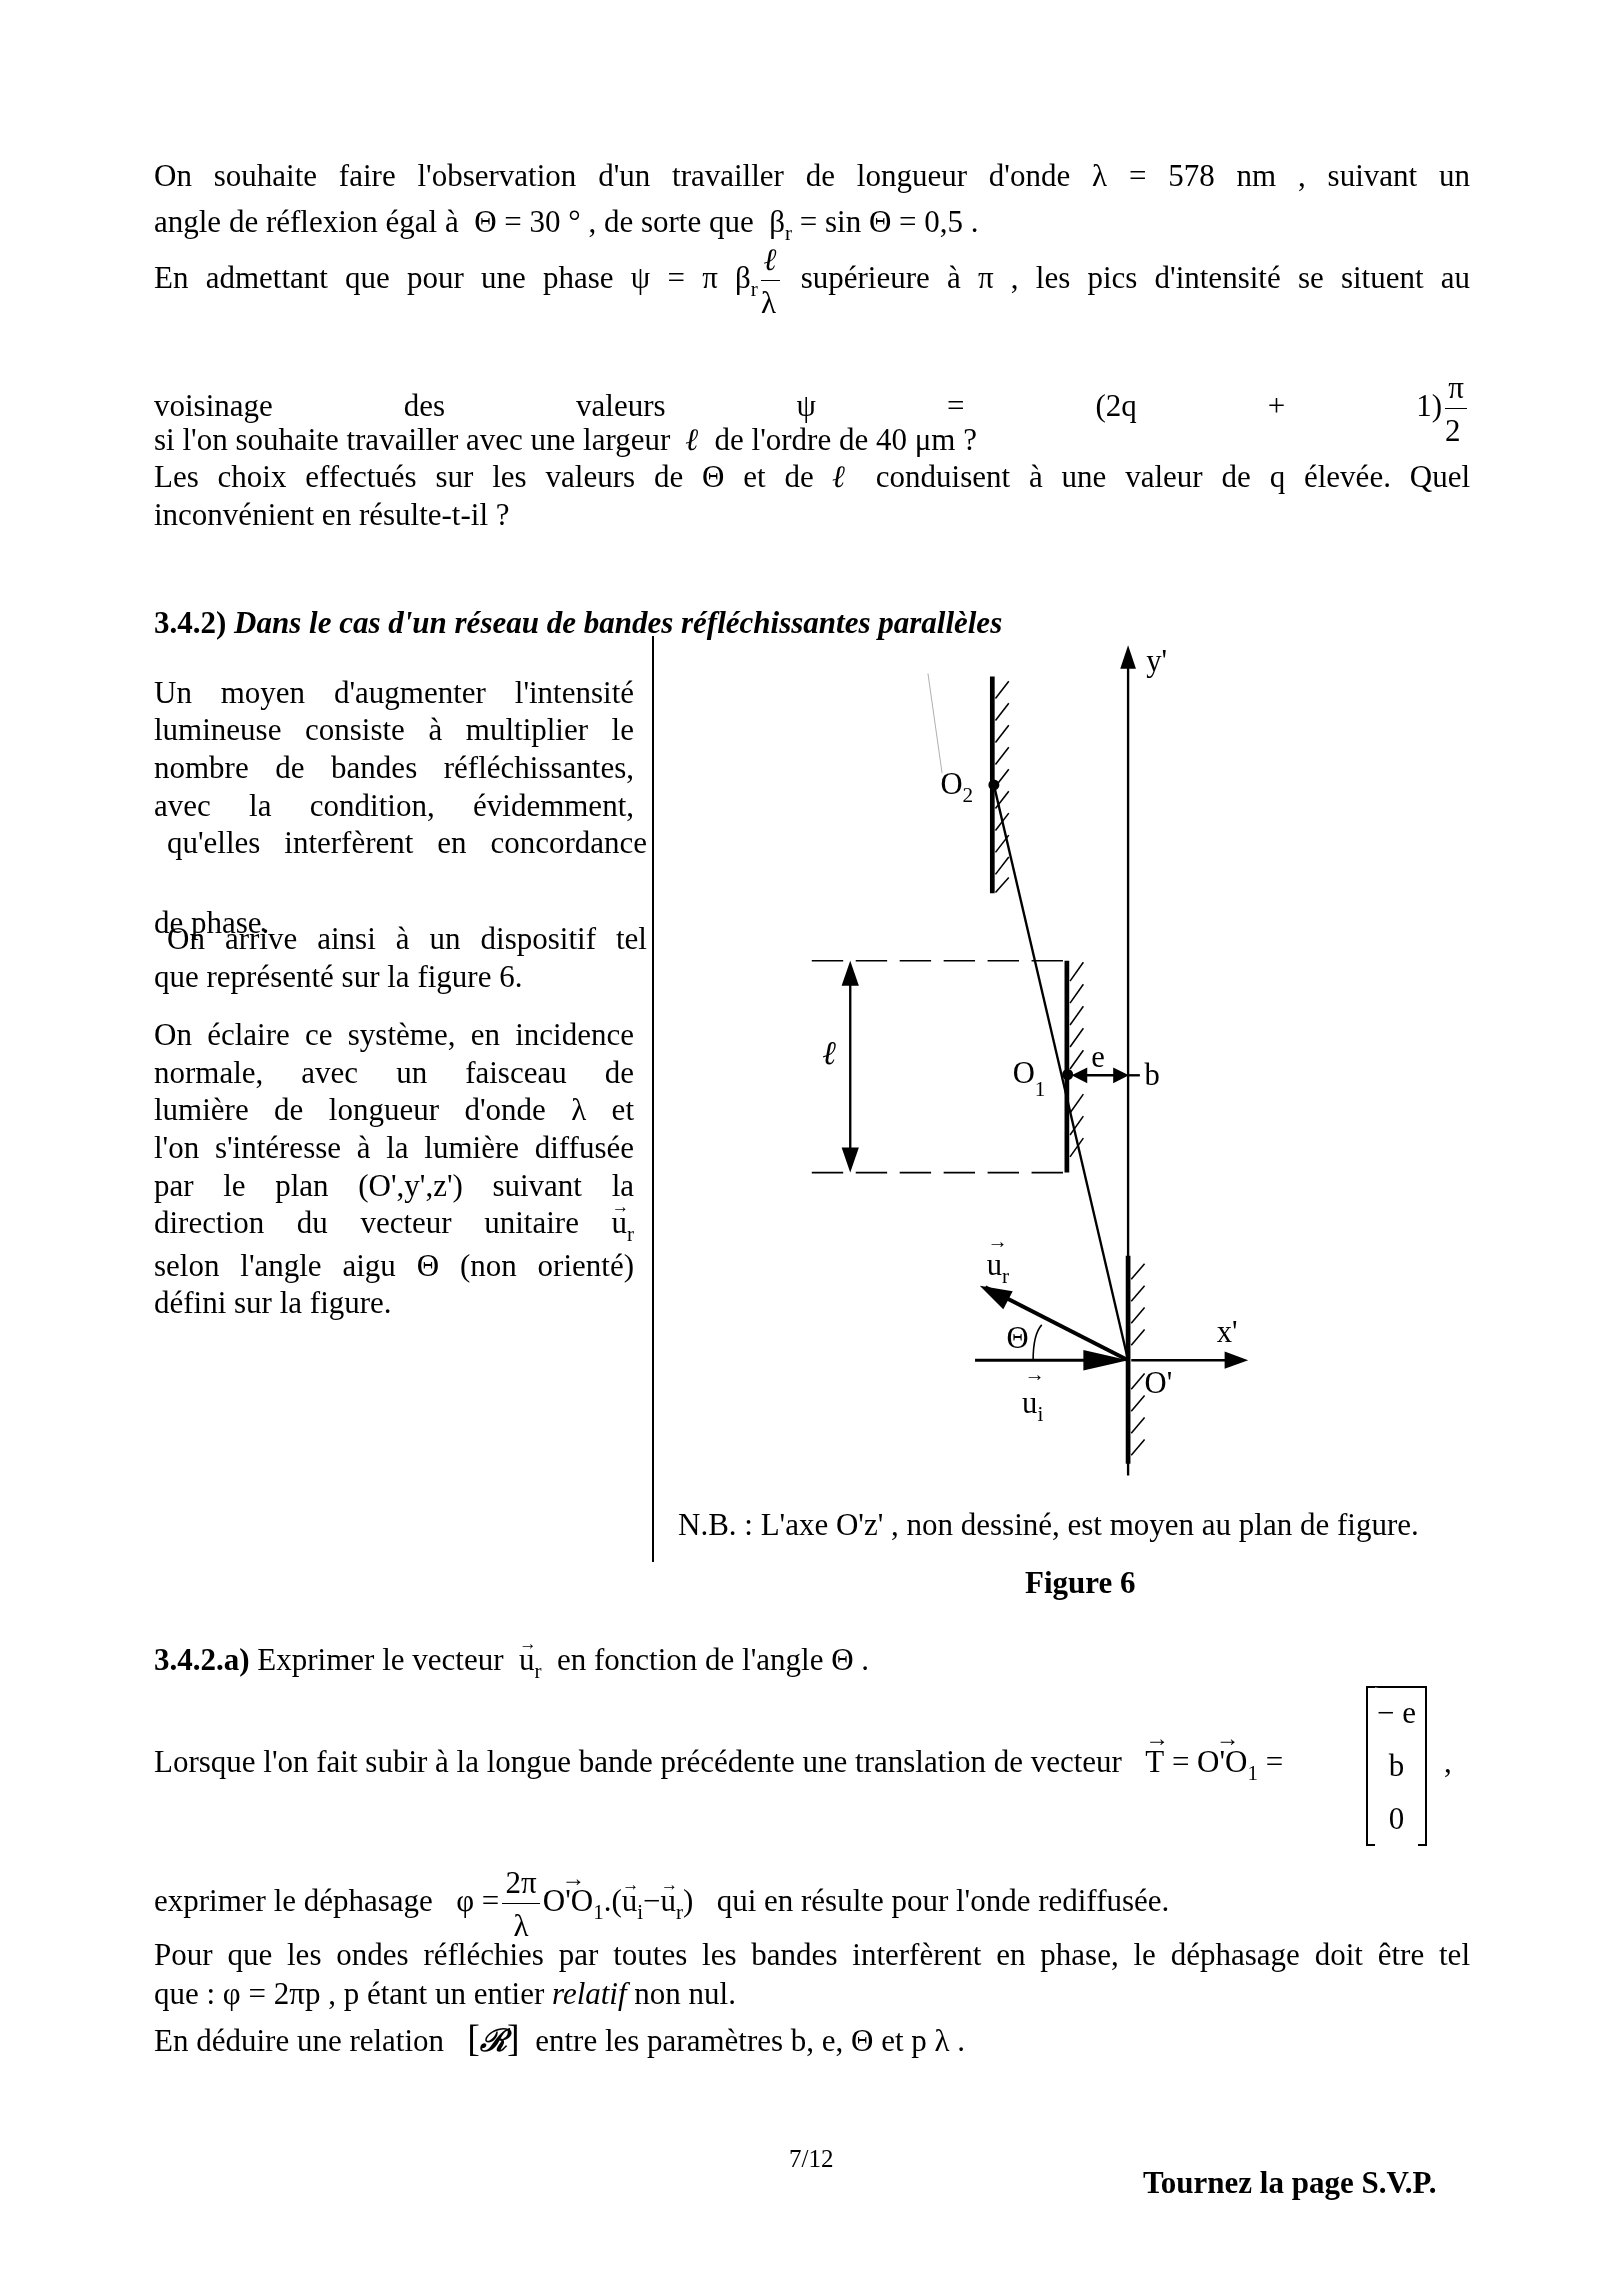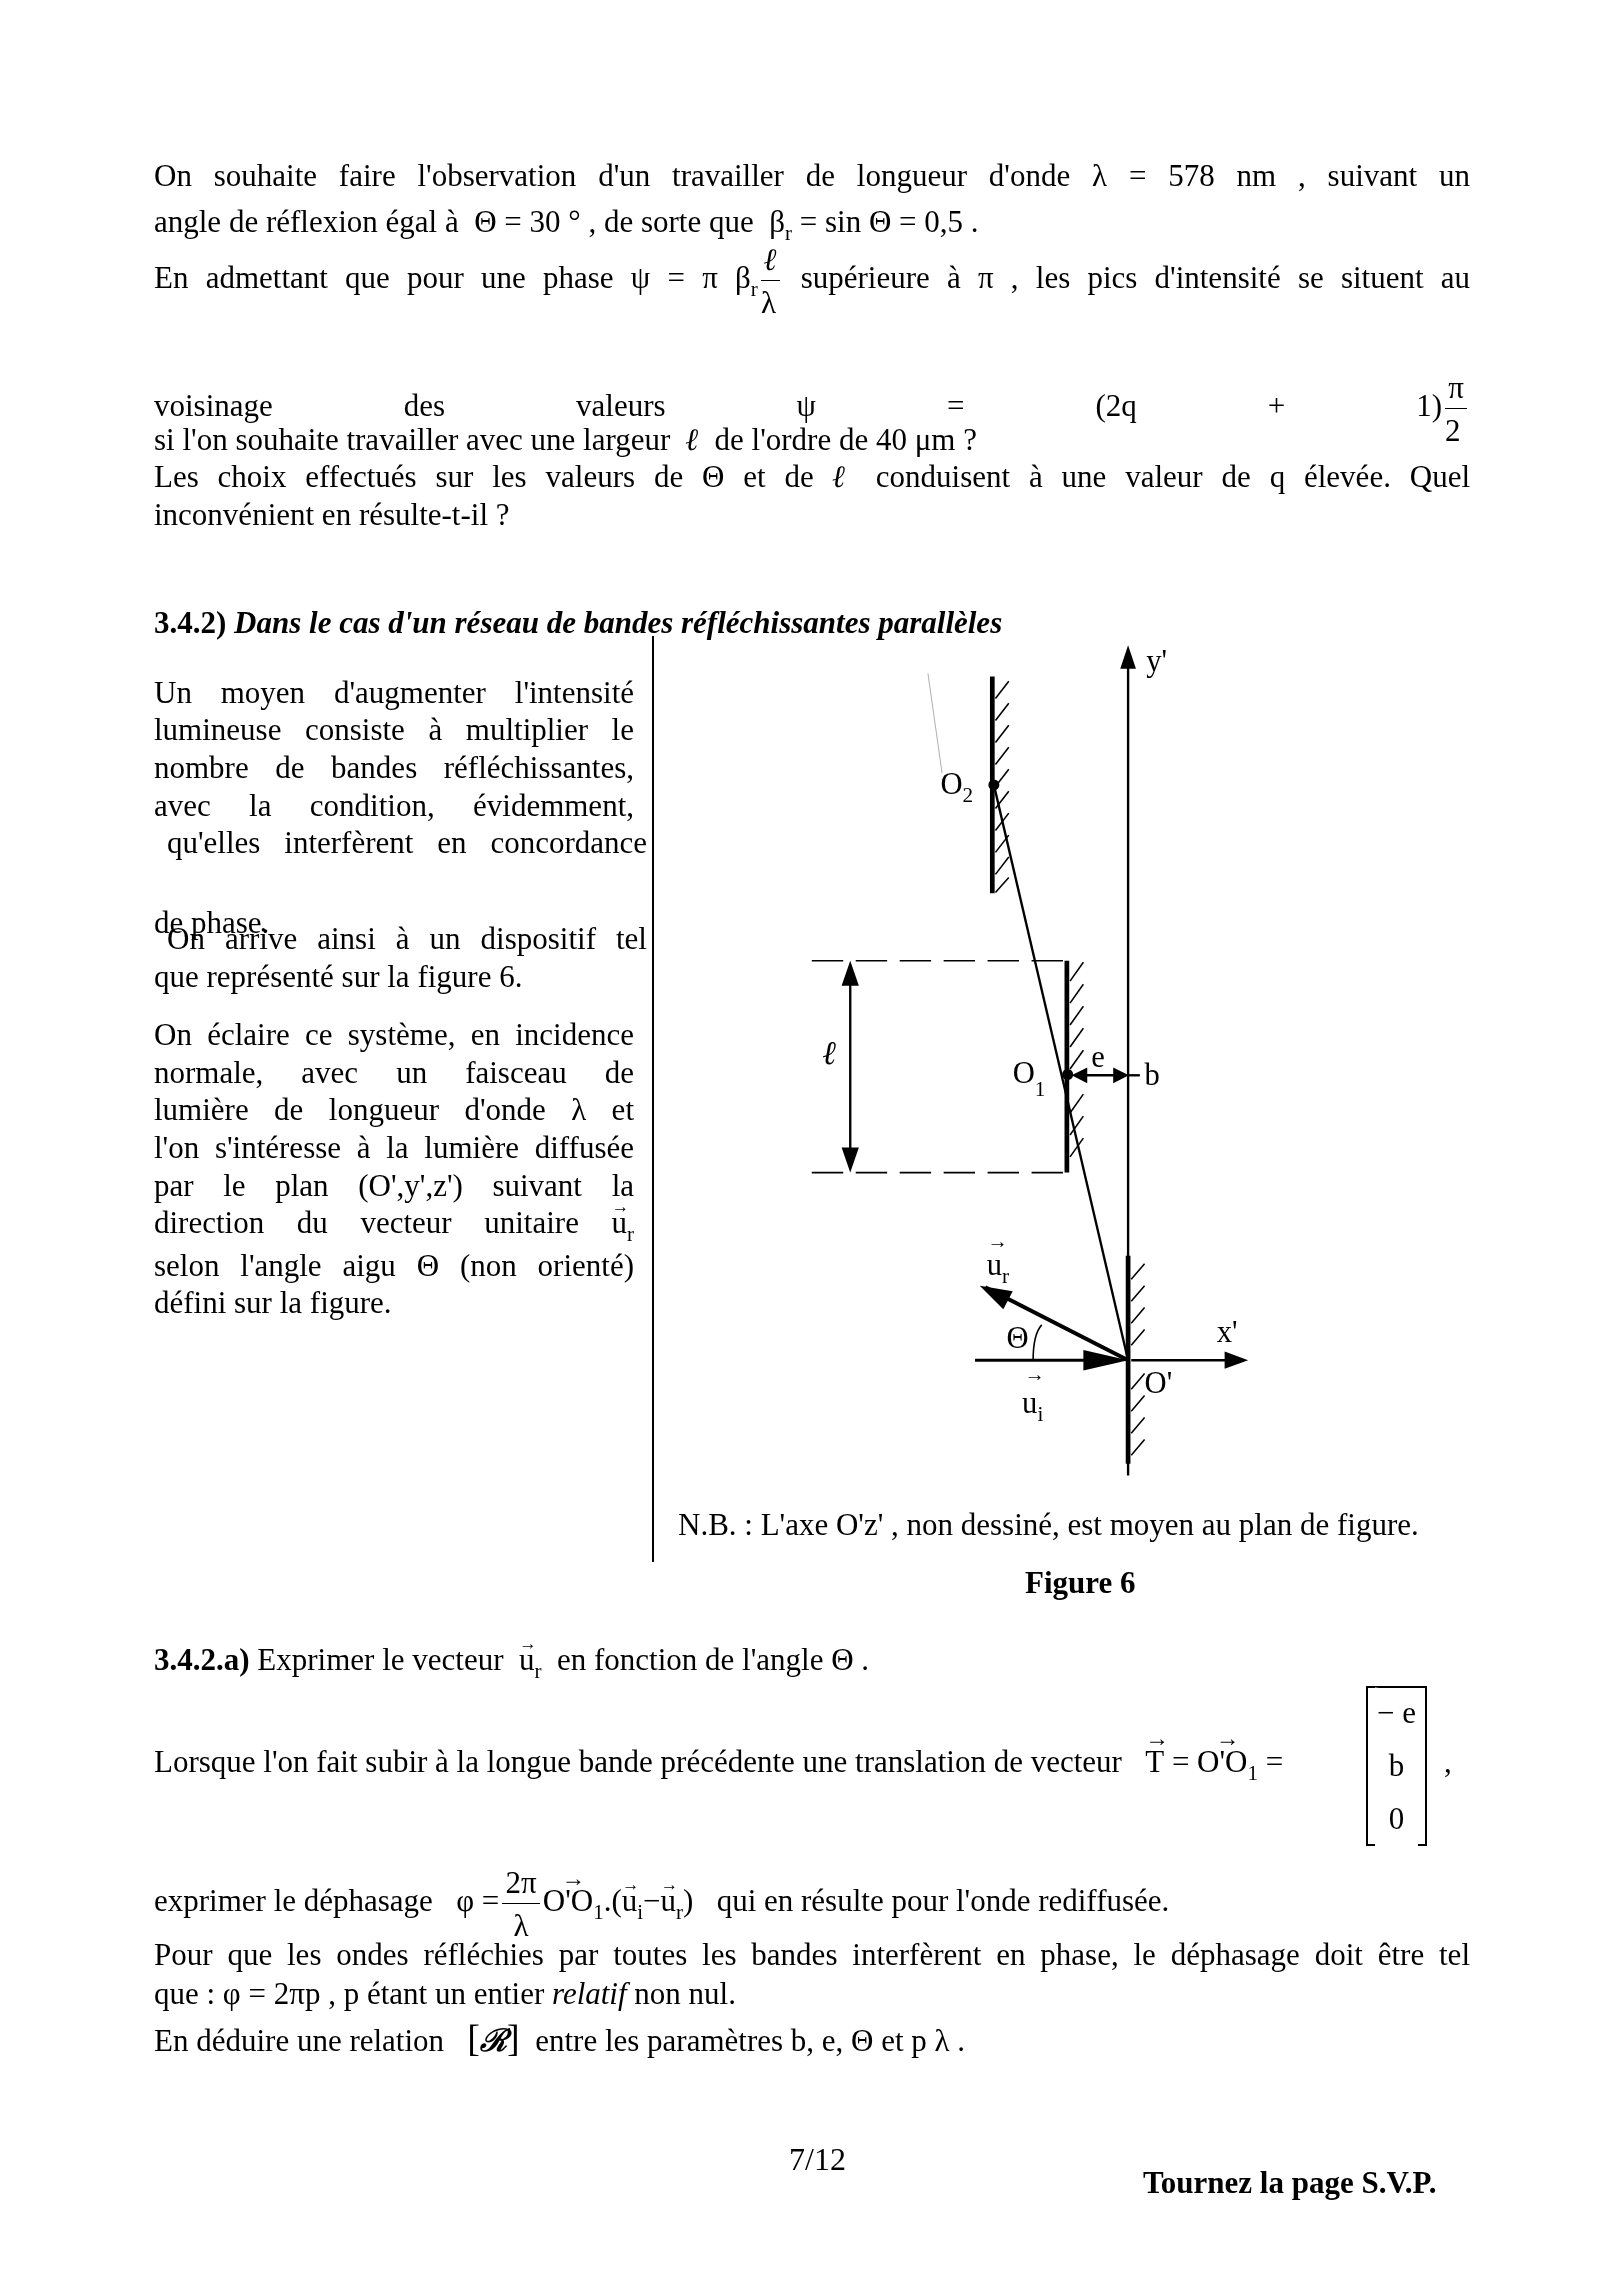--- a/index.html
+++ b/index.html
@@ -215,15 +215,15 @@
 <div class="p just" style="left:154px; top:1936px; width:1316px;">Pour que les ondes réfléchies par toutes les bandes interfèrent en phase, le déphasage doit être tel</div>
 <div class="p" style="left:154px; top:1975px;">
   <span>que :  φ = 2πp   , p étant un entier </span><span class="ital">relatif</span><span> non nul.</span>
 </div>
 <div class="p" style="left:154px; top:2019px;">
   <span>En déduire une relation</span>&nbsp;&nbsp;
   <span style="font-size:38px;">[</span><span class="ital bold">ℛ</span><span style="font-size:38px;">]</span>&nbsp;
   <span>entre les paramètres  b, e, Θ  et  p λ .</span>
 </div>
 
-<div class="p" style="left:789px; top:2140px; font-size:32px;">7/12</div>
+<div class="p" style="left:789px; top:2140px; font-size:25px;">7/12</div>
 <div class="p bold" style="left:1143px; top:2164px;">Tournez la page S.V.P.</div>
 
 
 </body></html>

